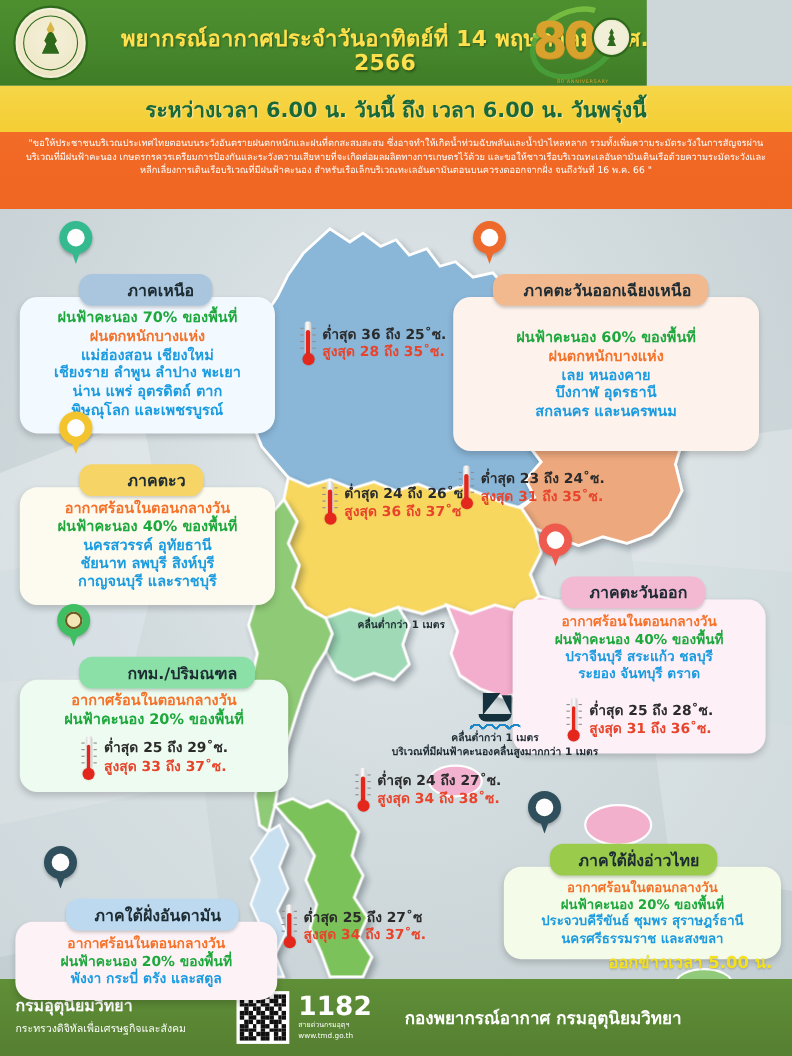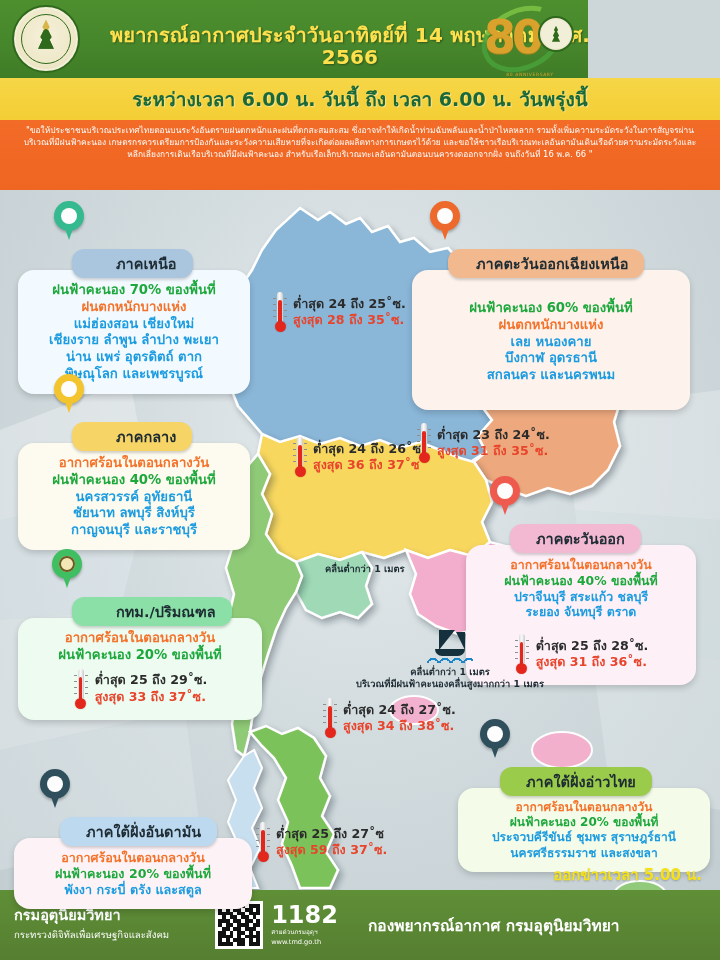--- a/index.html
+++ b/index.html
@@ -340,21 +340,21 @@
       <div class="tick l" style="top:6px"></div>
         <div class="tick r" style="top:6px"></div>
       <div class="tick l" style="top:12px"></div>
         <div class="tick r" style="top:12px"></div>
       <div class="tick l" style="top:18px"></div>
         <div class="tick r" style="top:18px"></div>
       <div class="tick l" style="top:24px"></div>
         <div class="tick r" style="top:24px"></div>
     </div>
     <div class="temptext">
-      <div class="t-min">ต่ำสุด 24 ถึง 25˚ซ.</div>
+      <div class="t-min">ต่ำสุด 36 ถึง 25˚ซ.</div>
       <div class="t-max">สูงสุด 28 ถึง 35˚ซ.</div>
     </div>
   </div>
 
   <div class="maptemp" style="left:292px; top:437px;">
     <div class="thermo">
       <div class="tube"></div>
         <div class="merc"></div>
         <div class="bulb"></div>
       <div class="tick l" style="top:6px"></div>
@@ -421,21 +421,21 @@
         <div class="tick r" style="top:6px"></div>
       <div class="tick l" style="top:12px"></div>
         <div class="tick r" style="top:12px"></div>
       <div class="tick l" style="top:18px"></div>
         <div class="tick r" style="top:18px"></div>
       <div class="tick l" style="top:24px"></div>
         <div class="tick r" style="top:24px"></div>
     </div>
     <div class="temptext">
       <div class="t-min">ต่ำสุด 25 ถึง 27˚ซ</div>
-      <div class="t-max">สูงสุด 59 ถึง 37˚ซ.</div>
+      <div class="t-max">สูงสุด 34 ถึง 37˚ซ.</div>
     </div>
   </div>
 
   <div class="seanote" style="left:325px; top:563px;">
     <div class="sn-line">คลื่นต่ำกว่า 1 เมตร</div>
   </div>
 
   <div class="seanote" style="left:320px; top:630px; width:260px;">
     <div class="boat" style="margin:0 auto 2px auto;">
       <div class="sail"></div>
@@ -480,21 +480,21 @@
       <div class="cardline line-green">ฝนฟ้าคะนอง 60% ของพื้นที่</div>
       <div class="cardline line-orange">ฝนตกหนักบางแห่ง</div>
       <div class="cardline line-blue">เลย หนองคาย</div>
       <div class="cardline line-blue">บึงกาฬ อุดรธานี</div>
       <div class="cardline line-blue">สกลนคร และนครพนม</div>
     </div>
   </div>
 
   <div class="card" style="left:18px; top:378px; width:232px;">
     <div class="card-tab" style="background:#f6d466; margin-left:54px;">
-      <span>ภาคกลาง</span>
+      <span>ภาคตะว</span>
     </div>
     <div class="pin" style="left:36px; top:-4px;">
       <div class="pin-body" style="background:#f4c42e;"></div>
       <div class="pin-tip" style="background:#f4c42e;"></div>
       <div class="pin-hole"></div>
     </div>
     <div class="card-body" style="background:#fdfbef;">
       <div class="cardline line-hot">อากาศร้อนในตอนกลางวัน</div>
       <div class="cardline line-green">ฝนฟ้าคะนอง 40% ของพื้นที่</div>
       <div class="cardline line-blue">นครสวรรค์ อุทัยธานี</div>

